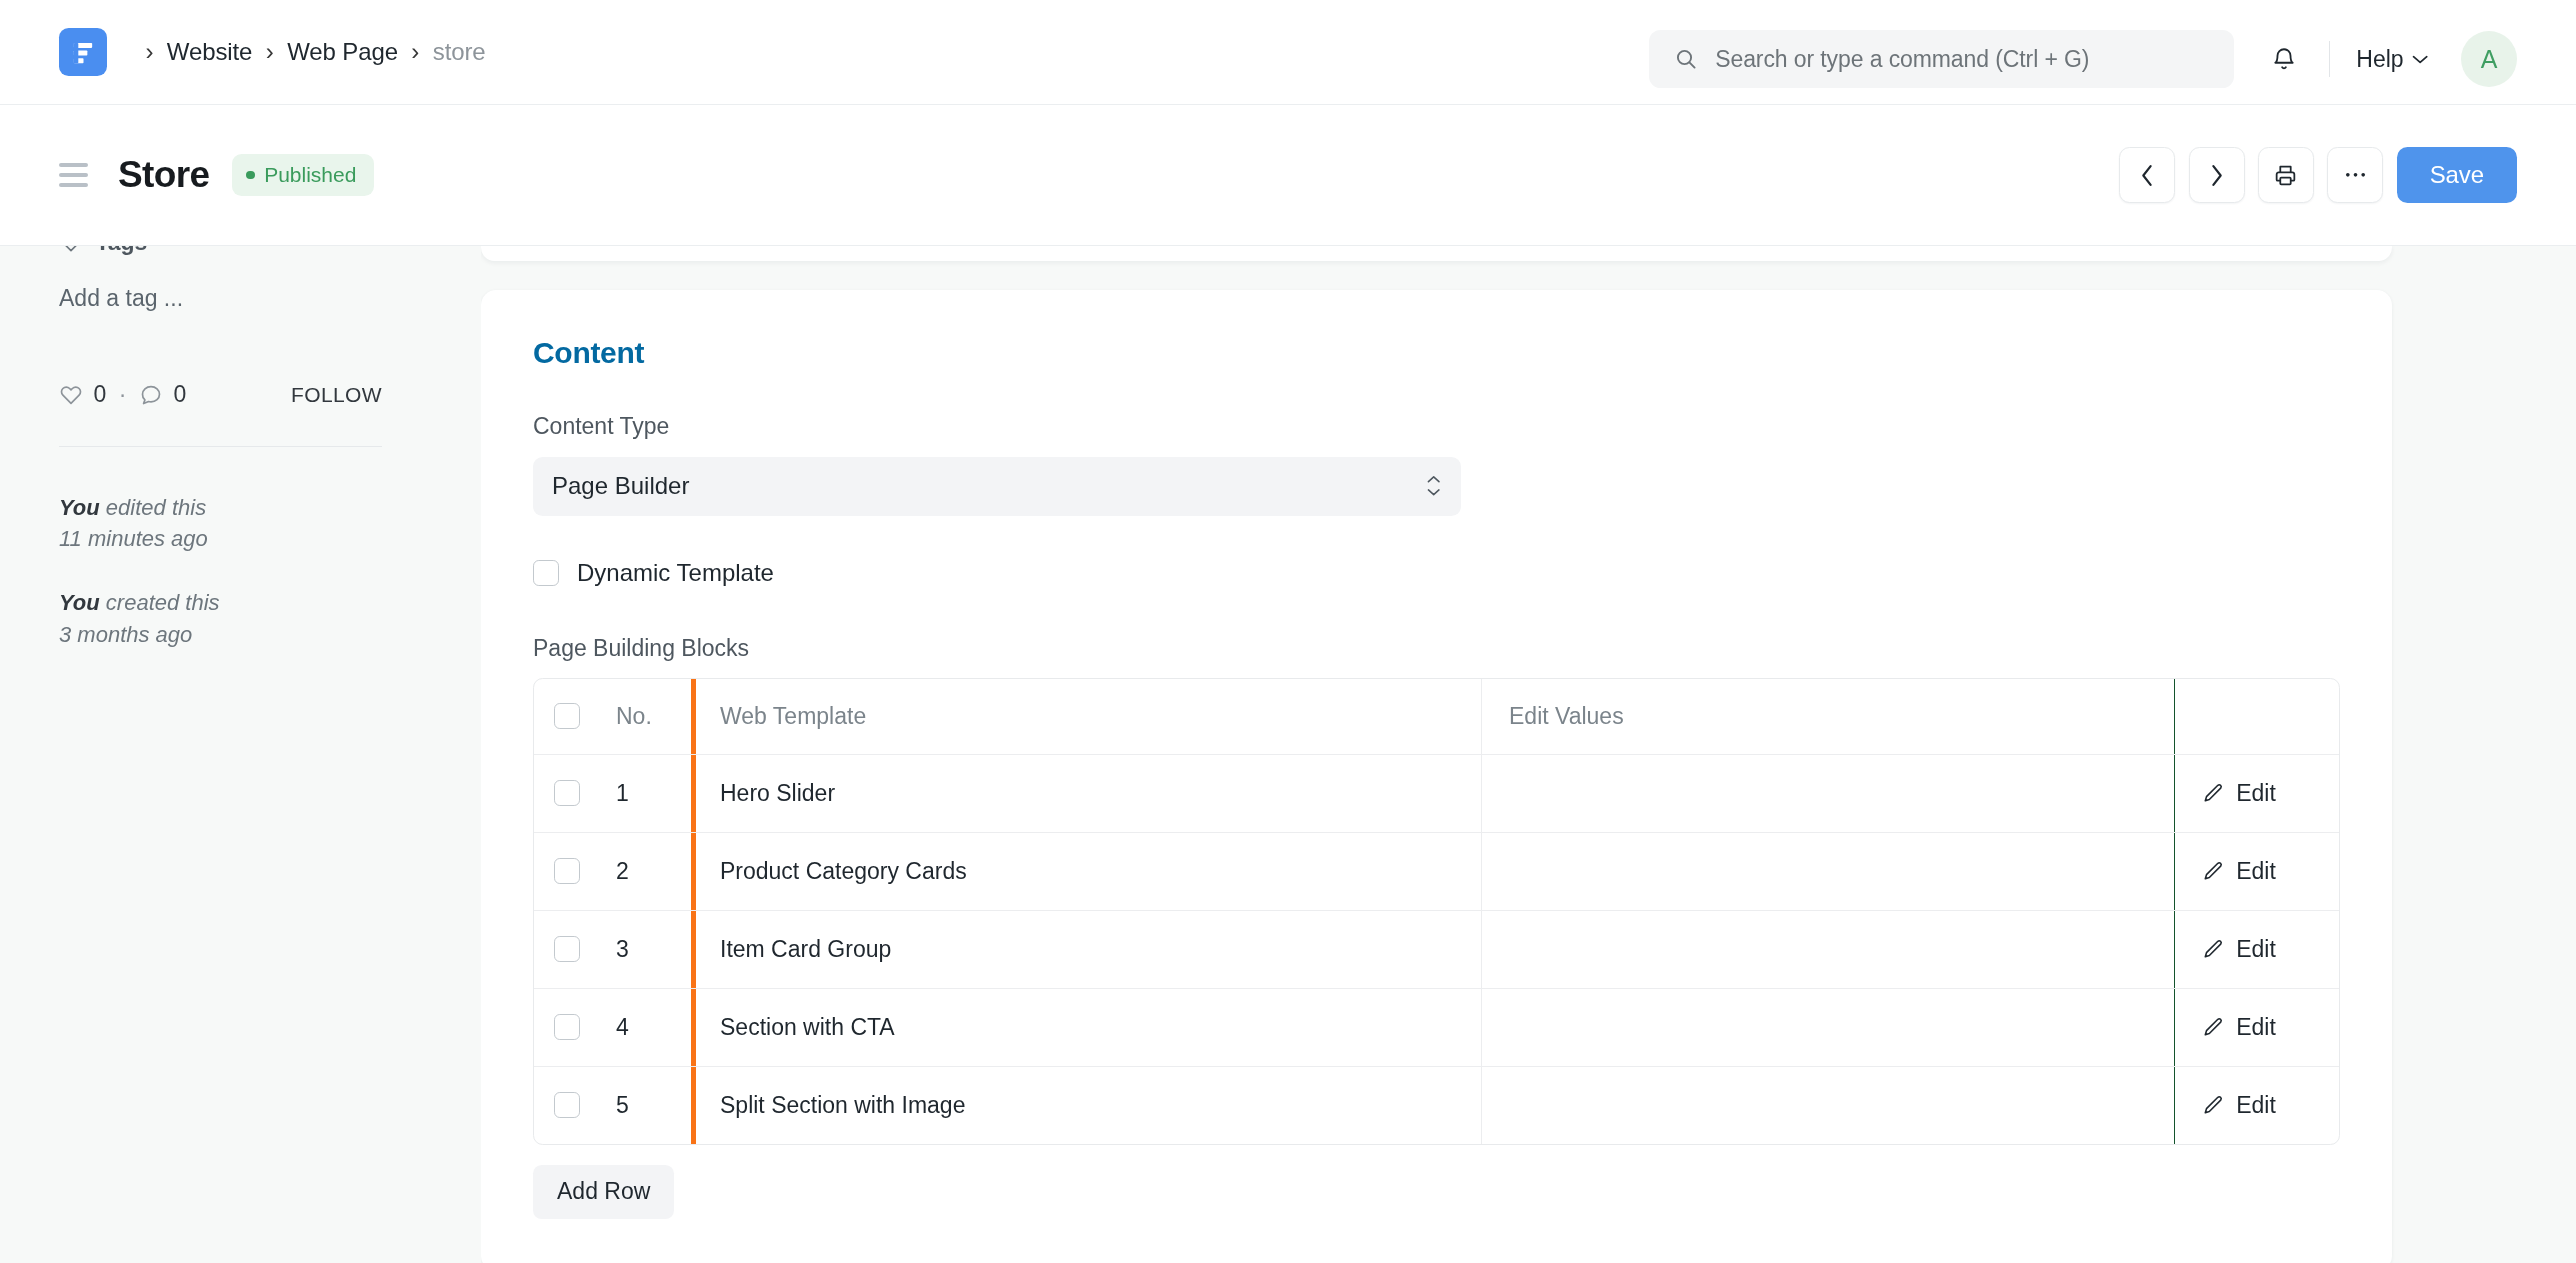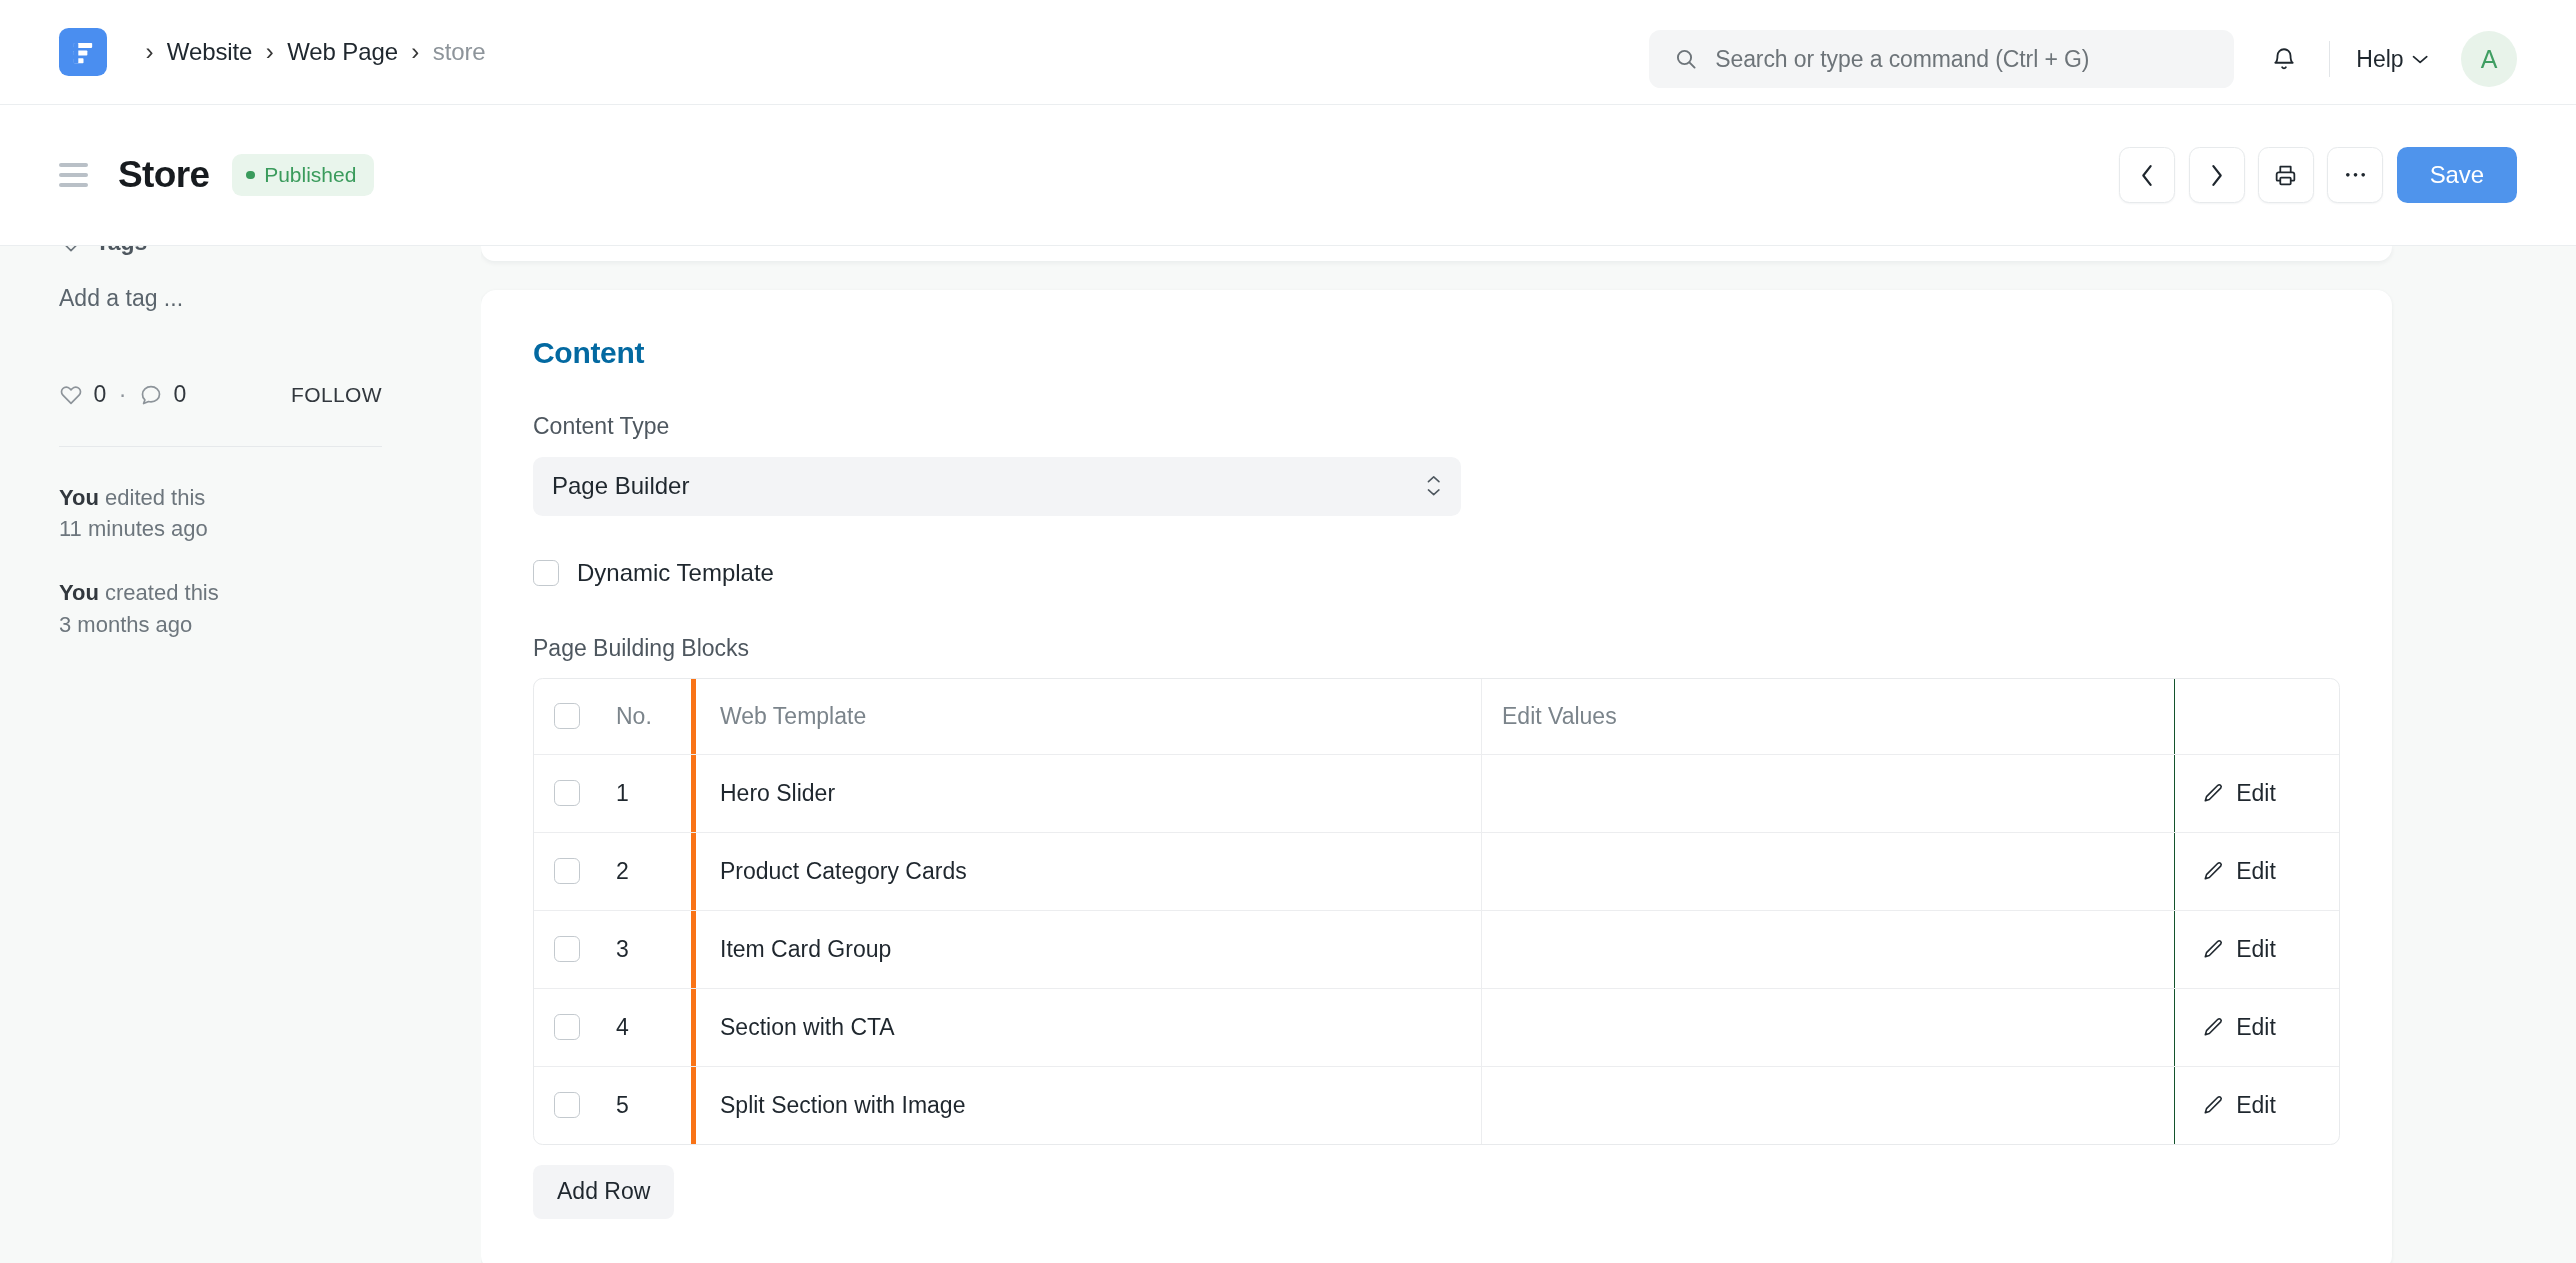--- a/index.html
+++ b/index.html
@@ -233,21 +233,21 @@
     font-size: 21px;
     color: #32383e;
     letter-spacing: 0.4px;
     cursor: pointer;
   }
   .sb-hr {
     margin-top: 38px;
     height: 1px;
     background: #e6e9eb;
   }
-  .sb-activity { margin-top: 35px; }
+  .sb-activity { margin-top: 45px; font-style: italic; }
   .sb-activity p {
     font-size: 22px;
     color: #6d767d;
     line-height: 1.42;
   }
   .sb-activity p b { color: #32383e; font-weight: bold; }
   .sb-activity .grp + .grp { margin-top: 33px; }
 
   
   .main-col {
@@ -346,21 +346,21 @@
   .grid-row:last-child { border-bottom: none; }
   .grid-head { }
   .gc {
     display: flex;
     align-items: center;
     padding: 0 19px;
   }
   .gc-check { width: 63px; justify-content: flex-start; padding-left: 20px; }
   .gc-no { width: 94px; }
   .gc-tpl { flex: 0 0 790px; border-left: 5px solid #f97316; padding-left: 24px; }
-  .gc-vals { flex: 1; border-left: 1px solid #ecedef; padding-left: 20px; }
+  .gc-vals { flex: 1; border-left: 1px solid #ecedef; padding-left: 27px; }
   .gc-edit { width: 165px; border-left: 1px solid #14532d; justify-content: flex-start; }
 
   .grid-head .gc { height: 75px; }
   .grid-body-row .gc { height: 77px; }
 
   .th {
     font-size: 23px;
     color: #7b848b;
   }
   .td {

